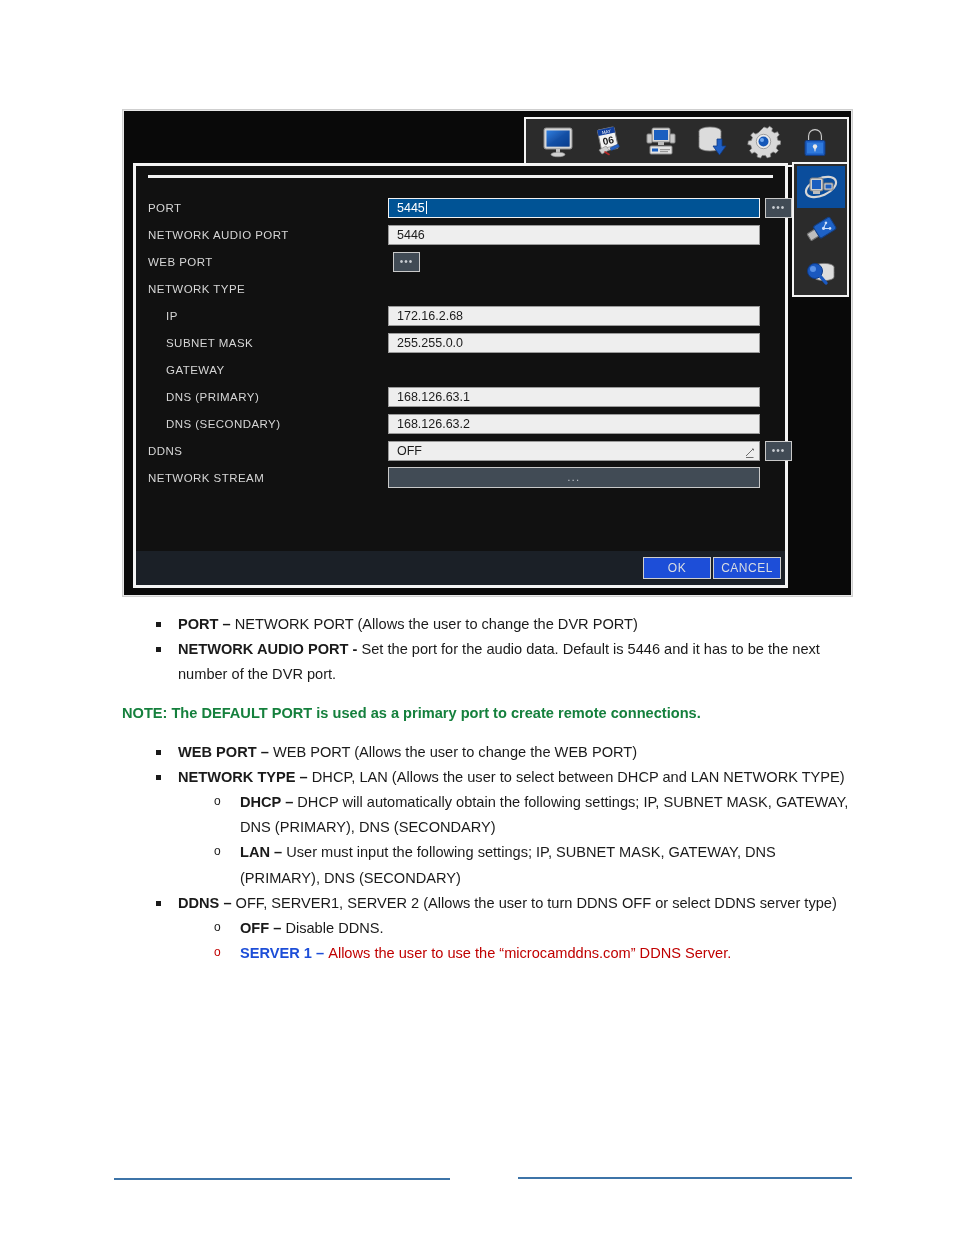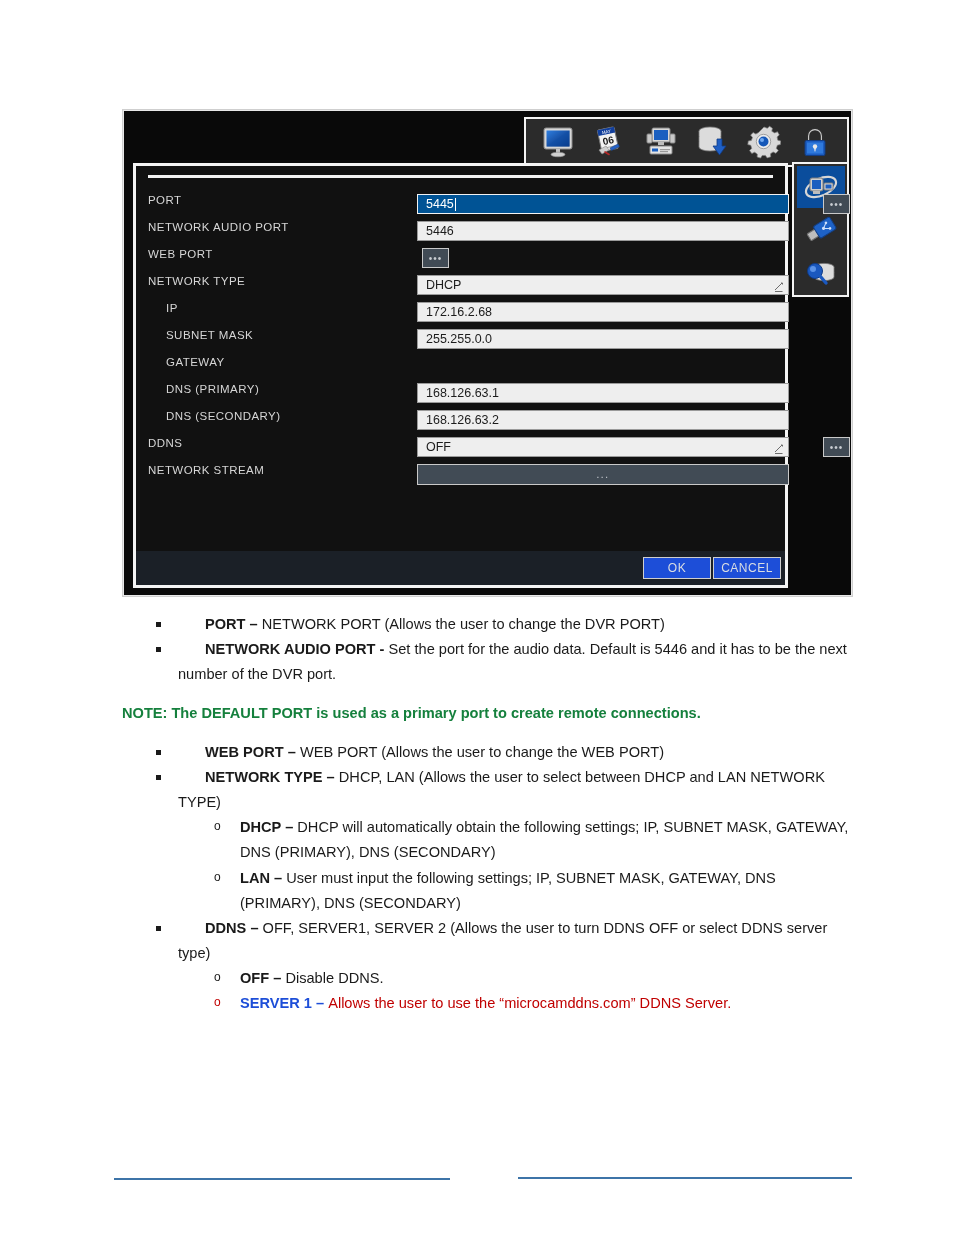--- a/index.html
+++ b/index.html
@@ -71,23 +71,22 @@
     padding: 12px 0 0 12px;
     font-weight: 400;
   }
   .dlg-rule {
     height: 3px; background: #f2f2f2;
     margin: 9px 12px 0 12px;
   }
 
   .form { margin-top: 16px; padding: 0 8px 0 12px; }
   .row {
-    display: flex; align-items: flex-start;
+    display: flex; align-items: center;
     height: 27px;
-    gap: 29px;
   }
   .row .lbl {
     color: #d6d6d6;
     font-size: 11.5px;
     letter-spacing: .45px;
     width: 240px;
     flex: none;
     white-space: nowrap;
   }
   .row .lbl.indent { padding-left: 18px; }
@@ -174,21 +173,21 @@
     margin-left: 152px;
     margin-right: 95px;
     padding-left: 26px;
     text-indent: 0;
   }
   .bul::before {
     content: "";
     position: absolute; left: 4px; top: 10px;
     width: 5px; height: 5px; background: #1a1a1a;
   }
-  .bul b { font-weight: bold; margin-left: 27px; }
+  .bul b { font-weight: bold; }
   .note {
     font-size: 14.6px; color: #15803d; font-weight: bold;
     margin: 14px 0 14px 122px; line-height: 1.7;
   }
   .sub {
     position: relative;
     font-size: 14.6px; color: #1a1a1a;
     line-height: 1.72;
     margin-left: 210px; margin-right: 95px;
     padding-left: 30px;
@@ -356,28 +355,20 @@
                 <span>5446</span>
               </div>
               <div class="dots-spacer"></div>
             </div>
             <div class="row">
               <div class="lbl">WEB PORT</div>
               <div class="dots-btn">•••</div>
             </div>
             <div class="row">
               <div class="lbl">NETWORK TYPE</div>
-              <div class="field">
-                <span>DHCP</span>
-                <svg class="corner-mark" viewBox="0 0 12 12">
-                  <path d="M2 9 L9 2" stroke="#6d6d6d" stroke-width="1"></path>
-                  <path d="M2 10.5 H9.5" stroke="#6d6d6d" stroke-width="1"></path>
-                  <path d="M8 2 H9.5 V3.5" stroke="#6d6d6d" stroke-width="1" fill="none"></path>
-                </svg>
-              </div>
               <div class="dots-spacer"></div>
             </div>
             <div class="row">
               <div class="lbl indent">IP</div>
               <div class="field">
                 <span>172.16.2.68</span>
               </div>
               <div class="dots-spacer"></div>
             </div>
             <div class="row">

